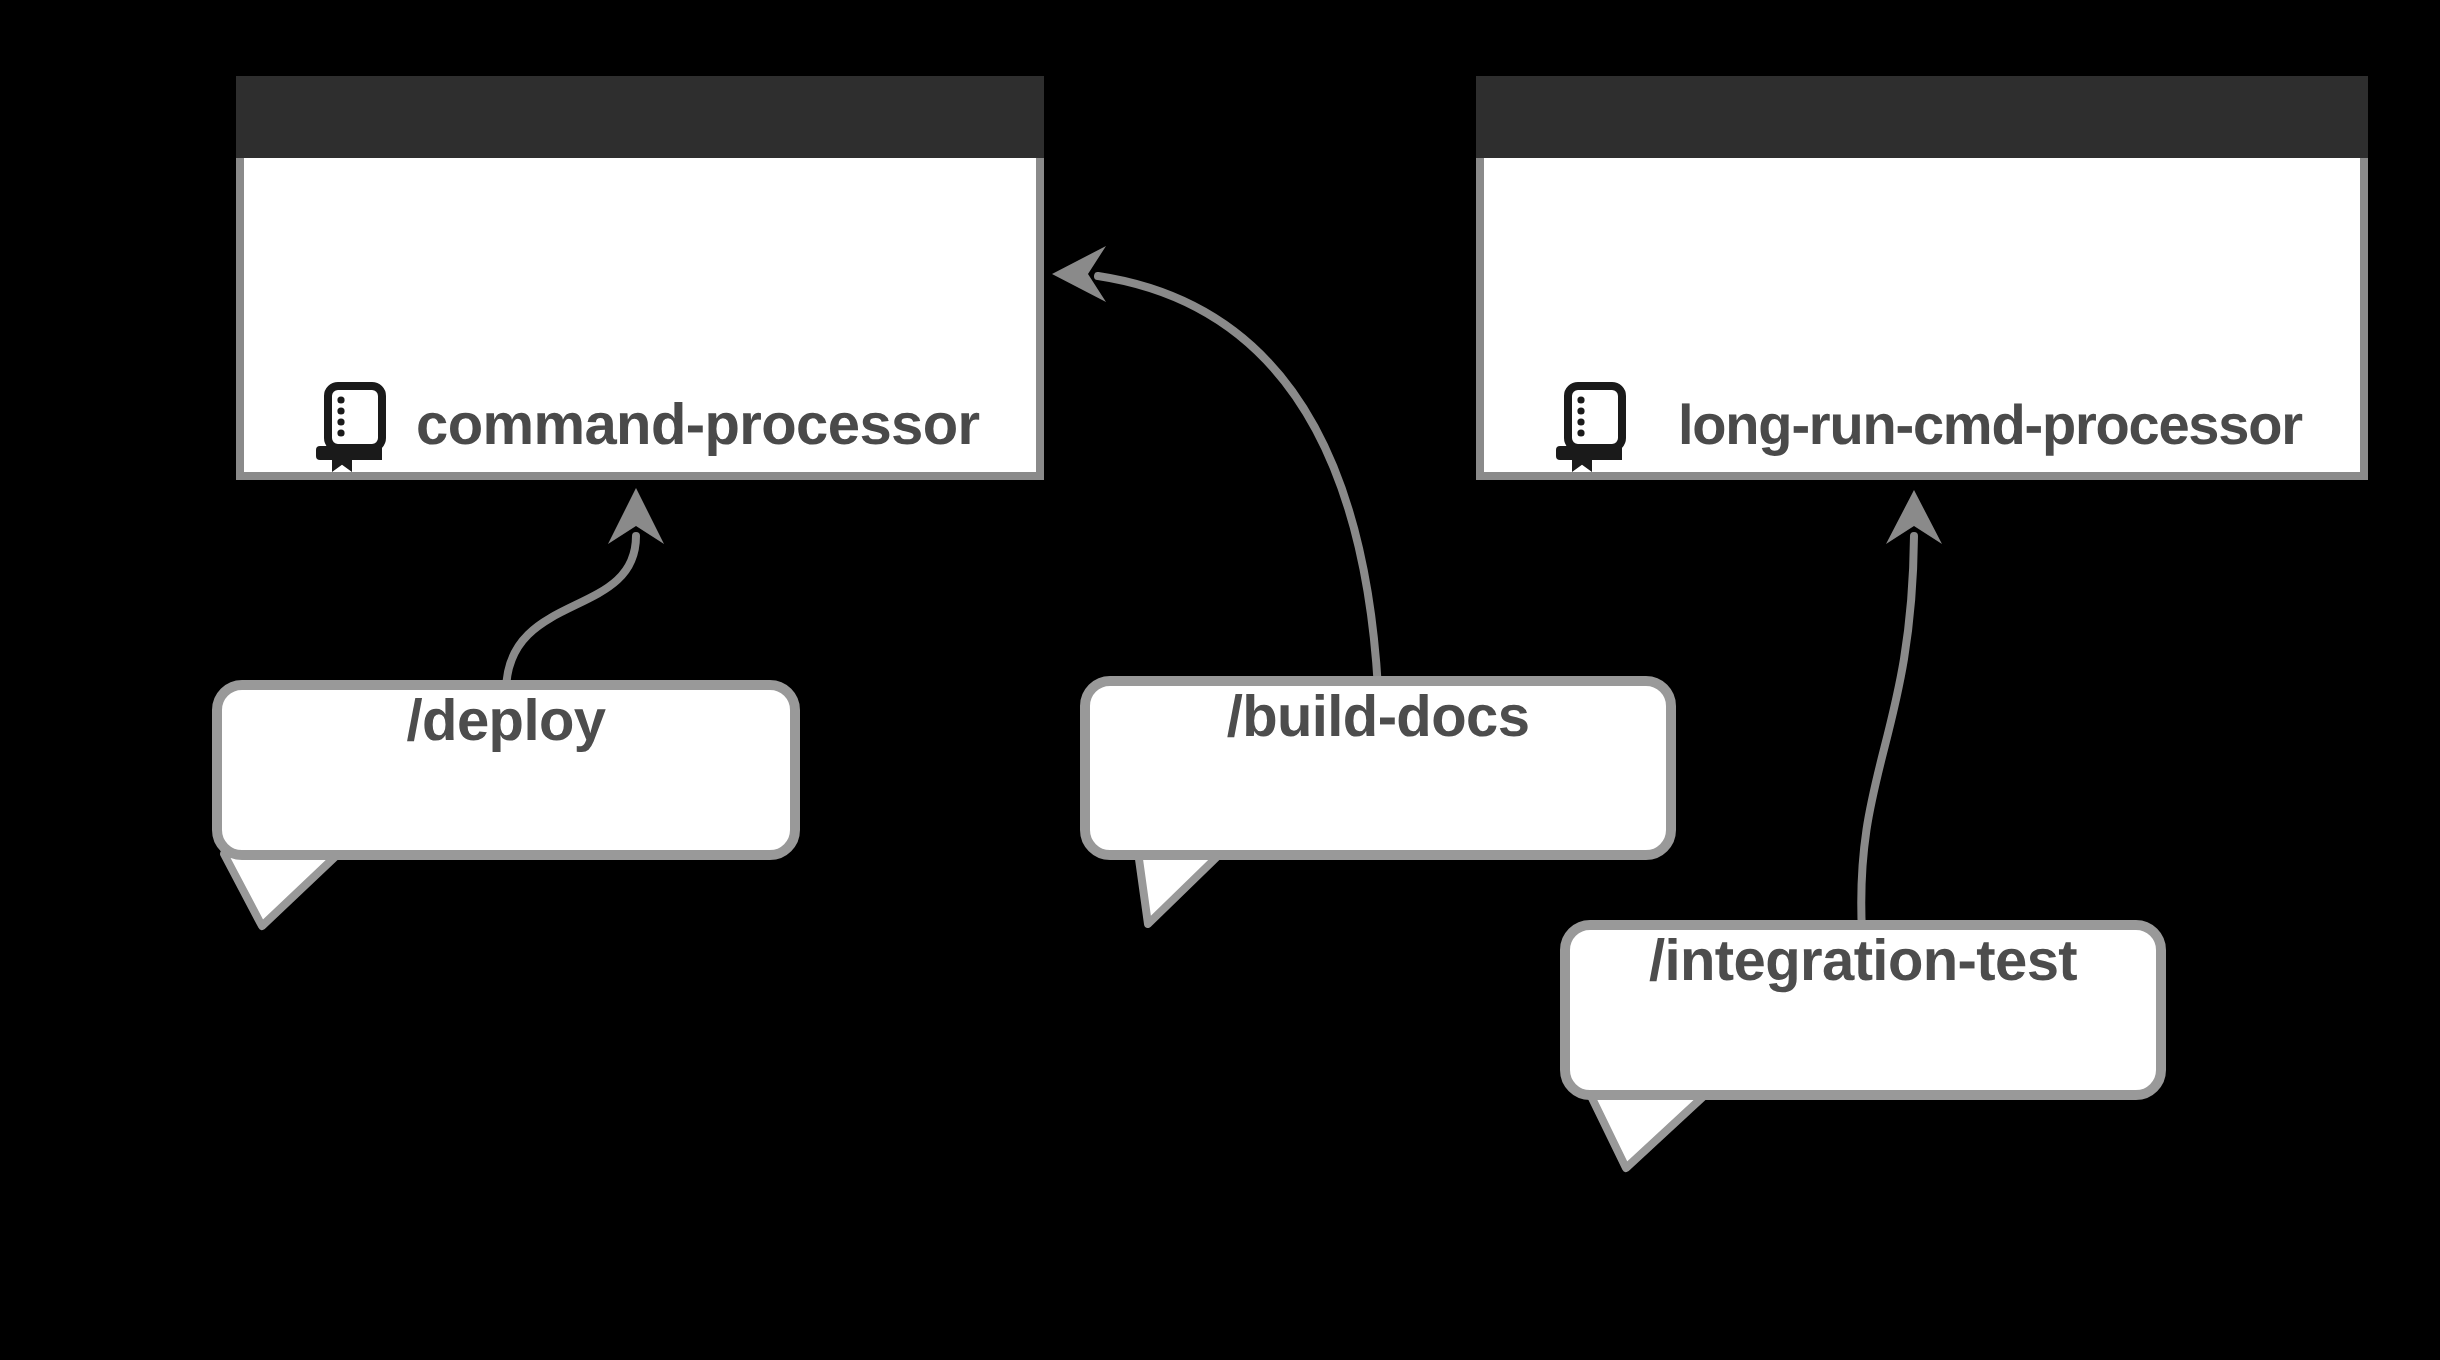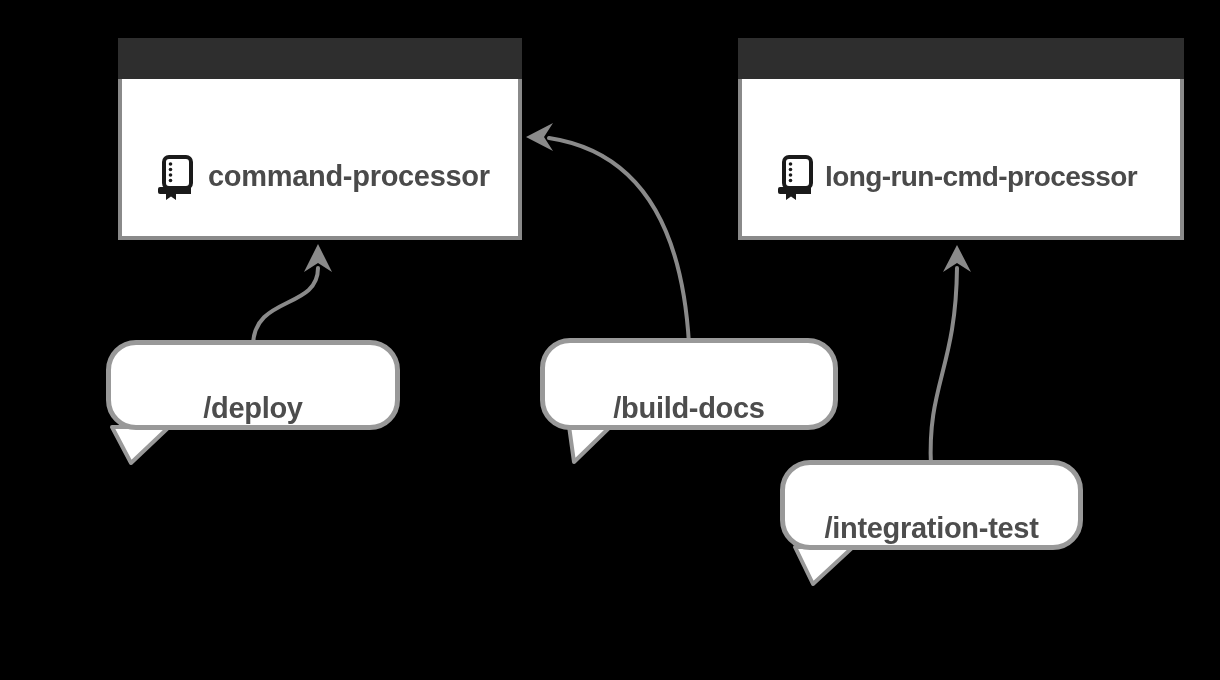--- a/index.html
+++ b/index.html
@@ -29,21 +29,21 @@
     height: 41px;
     background: #2e2e2e;
     flex: 0 0 41px;
   }
   .repo-card-body {
     flex: 1 1 auto;
     background: #ffffff;
     border: 4px solid #8a8a8a;
     border-top: none;
     display: flex;
-    align-items: center;
+    align-items: flex-end;
     padding: 38px 10px 0 36px;
     box-sizing: border-box;
   }
   .repo-row {
     display: flex;
     align-items: center;
     gap: 13px;
   }
   .repo-row svg { flex: 0 0 auto; display: block; }
   .repo-name {
@@ -51,41 +51,41 @@
     font-weight: 700;
     color: #4a4a4a;
     letter-spacing: -0.3px;
     white-space: nowrap;
   }
   #card-command   { left: 118px; top: 38px;  width: 404px; height: 202px; }
   #card-longrun   { left: 738px; top: 38px;  width: 446px; height: 202px; }
   #card-frontend  { left: 38px;  top: 438px; width: 326px; height: 204px; }
   #card-backend   { left: 478px; top: 438px; width: 325px; height: 200px; }
   #card-longrun .repo-card-body { padding-left: 36px; }
-  #card-longrun .repo-row { gap: 10px; }
+  #card-longrun .repo-row { gap: 24px; }
   #card-longrun .repo-name { font-size: 28px; letter-spacing: -0.6px; }
 
   
   #connector-layer {
     position: absolute;
     left: 0; top: 0;
     z-index: 5;
     pointer-events: none;
   }
 
   
   .cmd-bubble {
     position: absolute;
     z-index: 10;
     background: #ffffff;
     border: 5px solid #999999;
-    border-radius: 30px;
+    border-radius: 15px;
     box-sizing: border-box;
     display: flex;
-    align-items: flex-end;
+    align-items: flex-start;
     justify-content: center;
   }
   .cmd-bubble .cmd-label {
     font-size: 29px;
     font-weight: 700;
     color: #4d4d4d;
     letter-spacing: -0.3px;
     white-space: nowrap;
   }
   #bubble-deploy      { left: 106px; top: 340px; width: 294px; height: 90px; }

